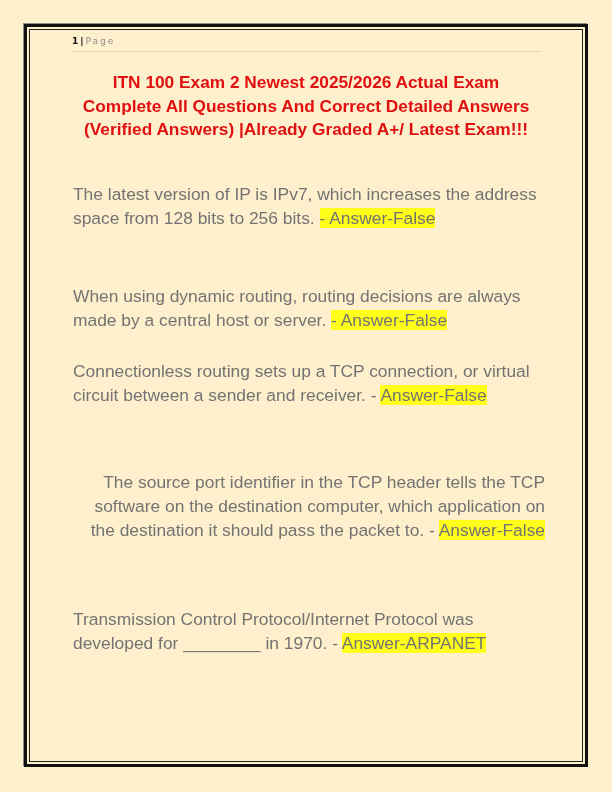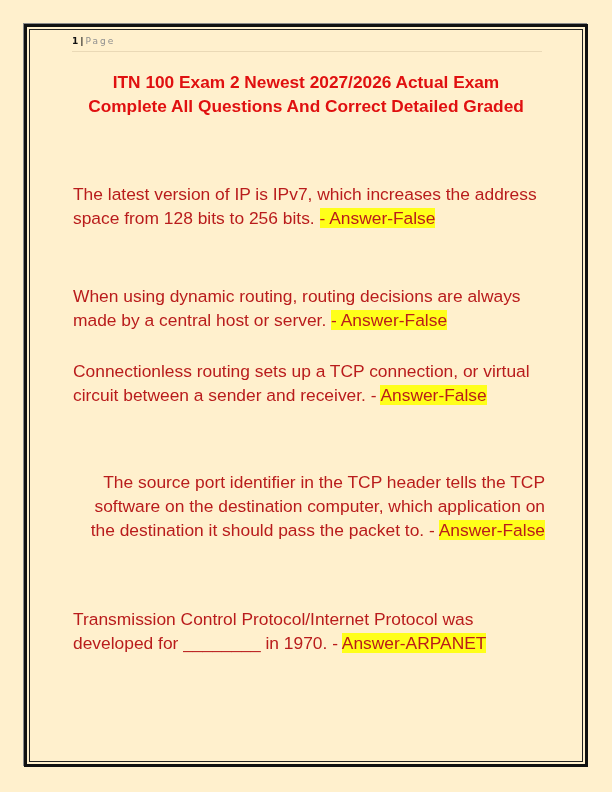--- a/index.html
+++ b/index.html
@@ -49,37 +49,38 @@
     font-size: 17.3px;
     line-height: 23.6px;
   }
   .title div { white-space: nowrap; }
   .qa {
     position: absolute;
     left: 73px;
     width: 472px;
     font-size: 17.4px;
     line-height: 24.2px;
-    color: #b91c1c;
+    color: #737373;
   }
   .hl { background: #FFFF1A; }
 </style>
 </head>
 <body>
 
 <div class="border-outer"></div>
 <div class="border-inner"></div>
 
 <div class="page-header">
   <span class="page-num">1</span><span class="page-sep">|</span><span class="page-word">Page</span>
 </div>
 
 <div class="title">
-  <div>ITN 100 Exam 2 Newest 2027/2026 Actual Exam</div>
-  <div>Complete All Questions And Correct Detailed Graded</div>
+  <div>ITN 100 Exam 2 Newest 2025/2026 Actual Exam</div>
+  <div>Complete All Questions And Correct Detailed Answers</div>
+  <div>(Verified Answers) |Already Graded A+/ Latest Exam!!!</div>
 </div>
 
 <div class="qa" style="top:182px;">
   <span>The latest version of IP is IPv7, which increases the address space from 128 bits to 256 bits. </span><span></span><span class="hl">- Answer-False</span>
 </div>
 
 <div class="qa" style="top:284px;">
   <span>When using dynamic routing, routing decisions are always made by a central host or server. </span><span></span><span class="hl">- Answer-False</span>
 </div>
 

